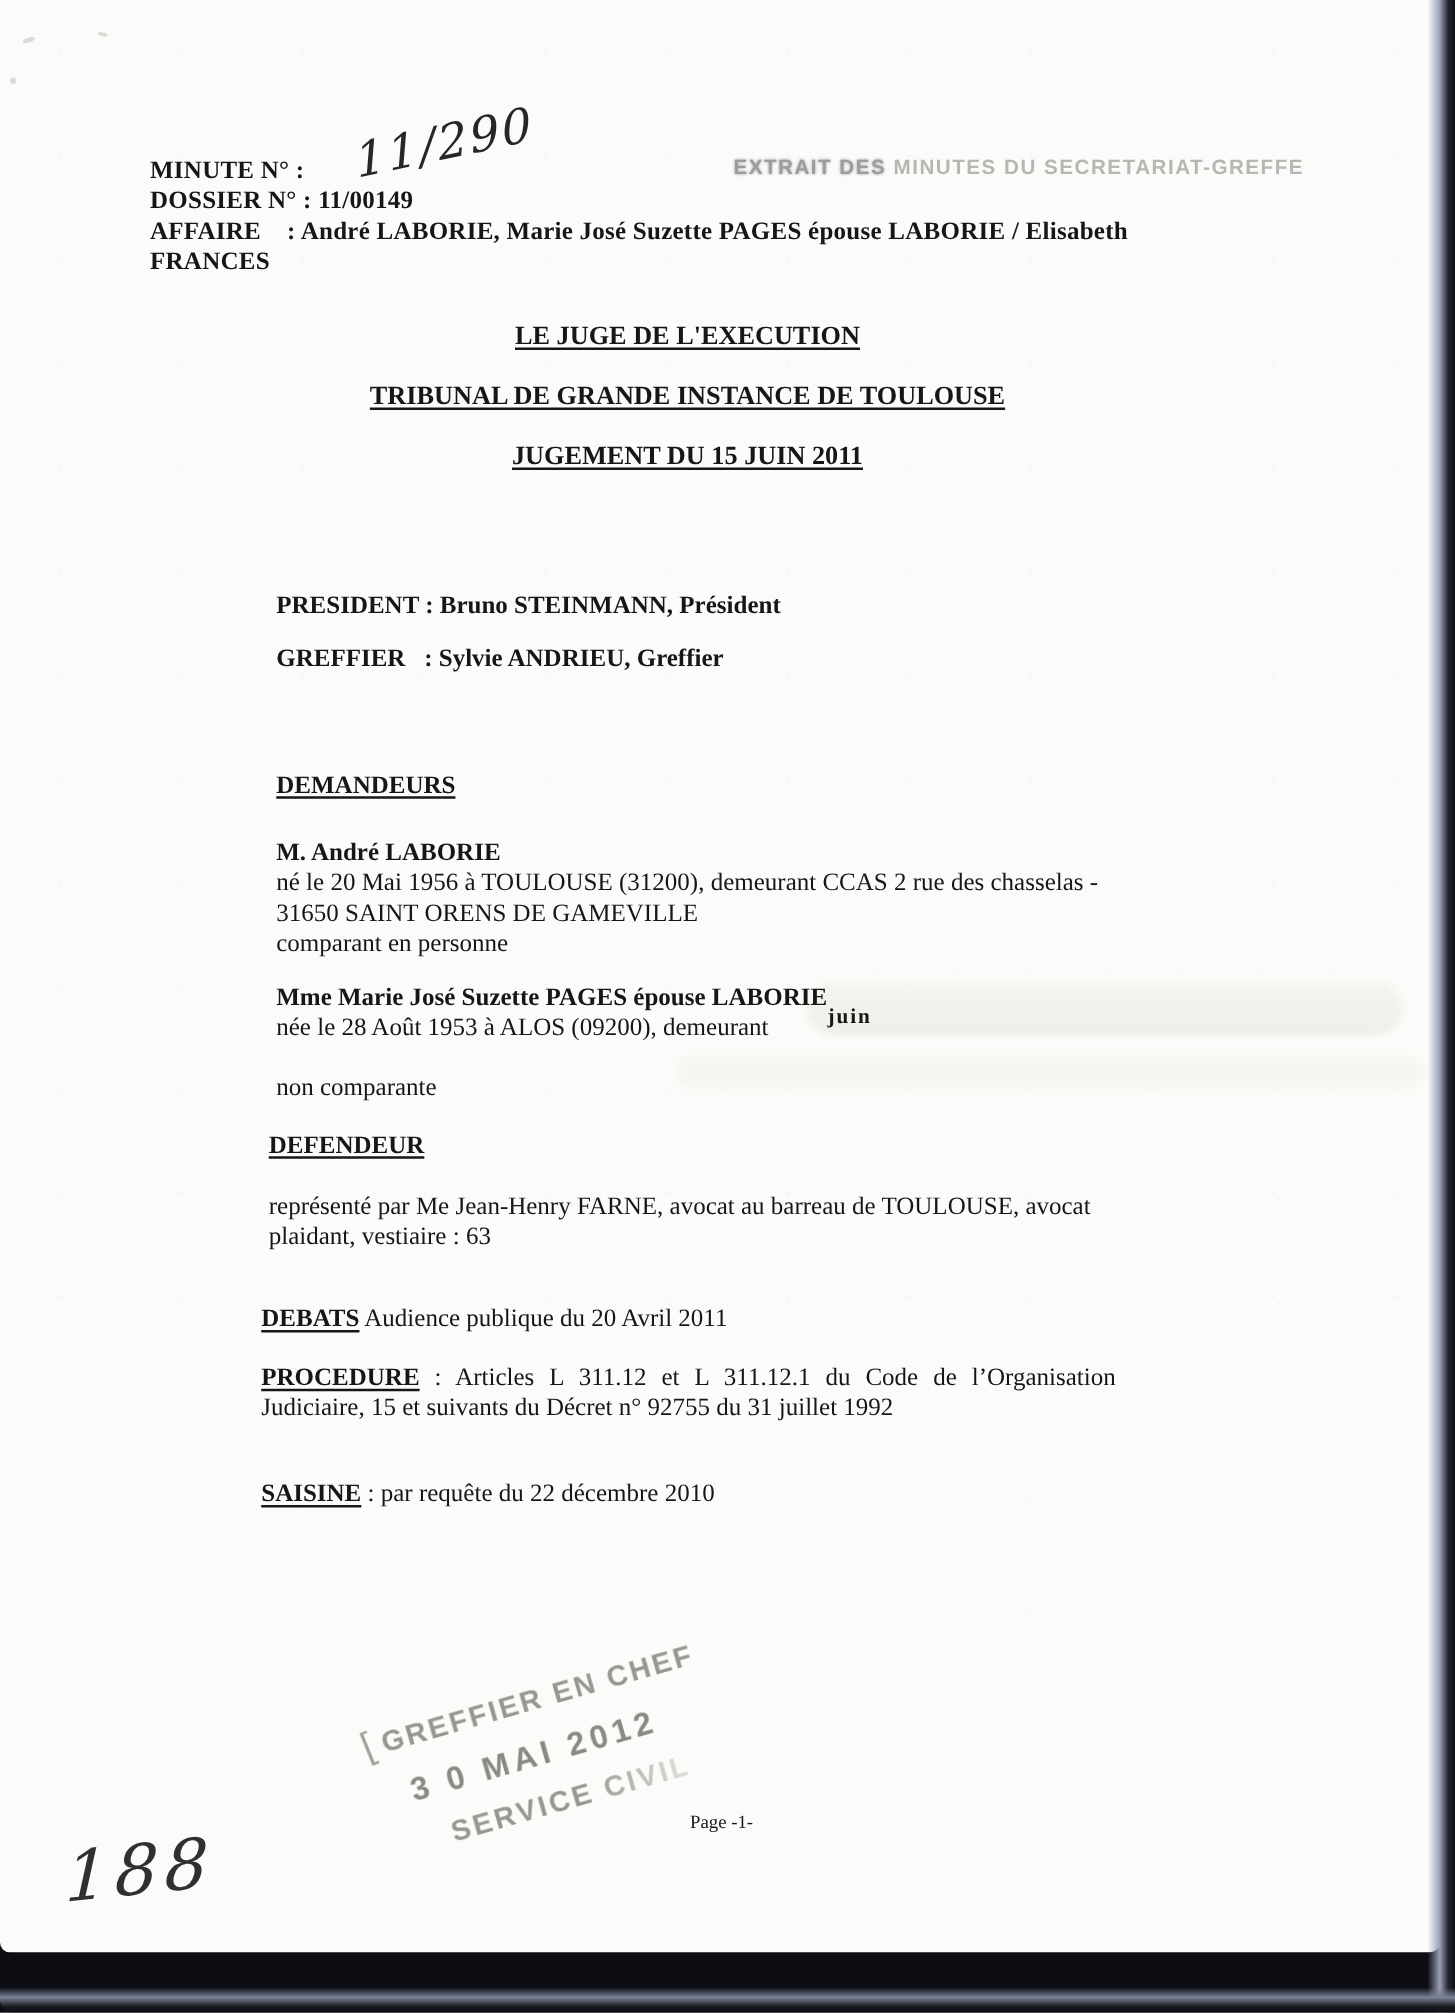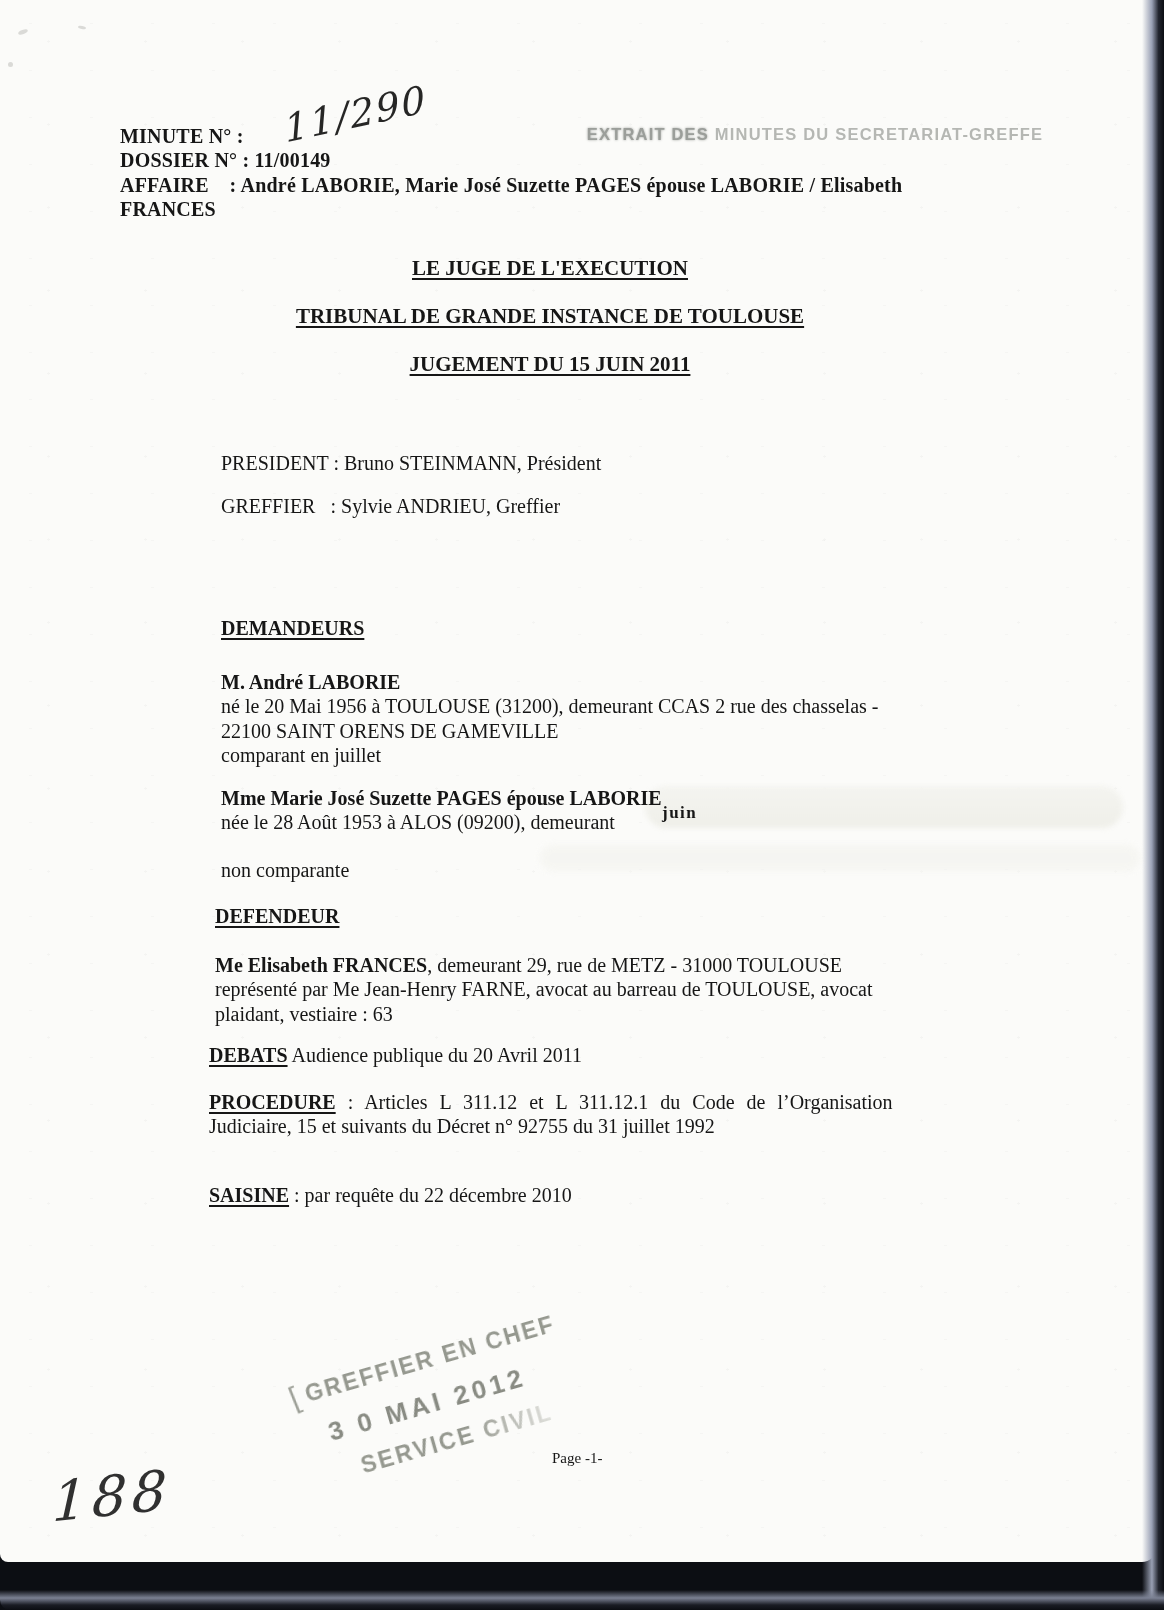--- a/index.html
+++ b/index.html
@@ -44,21 +44,21 @@
     left:552px; top:106px; font-family:"Liberation Sans", sans-serif;
     font-weight:bold; font-size:16.5px; letter-spacing:1.2px;
     filter:blur(.4px); white-space:pre;
   }
   .stamp-tr .p1{color:#9b9e9a; text-shadow:0 0 2.5px #9b9e9a;}
   .stamp-tr .p2{color:#b5b7b3;}
 
   .titles{left:150px; top:256px; width:800px; text-align:center;}
   .titles p{margin:0 0 23px 0; font-weight:bold; font-size:21px; line-height:25px;}
 
-  .bench{left:221px; top:451px; font-weight:normal; font-size:20px;}
+  .bench{left:221px; top:472px; font-weight:bold; font-size:20px;}
   .bench p{margin:0 0 18px 0; line-height:25px;}
 
   .sec-heading{font-weight:bold; font-size:20px;}
 
   .block{font-size:20px; line-height:24.3px;}
 
   .redact{
     left:645px; top:786px; width:478px; height:42px; border-radius:21px;
     background:linear-gradient(180deg,#f4f4f0,#efefe9); filter:blur(2.5px);
   }
@@ -126,38 +126,37 @@
     <div class="abs bench">
       <p class="line">PRESIDENT : Bruno STEINMANN, Président</p>
       <p class="line">GREFFIER   : Sylvie ANDRIEU, Greffier</p>
     </div>
 
     <div class="abs sec-heading u" style="left:221px;top:617px;">DEMANDEURS</div>
 
     <div class="abs block" style="left:221px;top:670px;">
       <p class="line b">M. André LABORIE</p>
       <p class="line">né le 20 Mai 1956 à TOULOUSE (31200), demeurant CCAS 2 rue des chasselas -</p>
-      <p class="line">22100 SAINT ORENS DE GAMEVILLE</p>
-      <p class="line">comparant en juillet</p>
+      <p class="line">31650 SAINT ORENS DE GAMEVILLE</p>
+      <p class="line">comparant en personne</p>
     </div>
 
     <div class="abs redact"></div>
     <div class="abs smudge2"></div>
 
     <div class="abs block" style="left:221px;top:786px;">
       <p class="line b">Mme Marie José Suzette PAGES épouse LABORIE</p>
       <p class="line">née le 28 Août 1953 à ALOS (09200), demeurant</p>
     </div>
     <div class="abs xxxx">juin</div>
     <div class="abs block" style="left:221px;top:858px;">non comparante</div>
 
     <div class="abs sec-heading u" style="left:215px;top:905px;">DEFENDEUR</div>
 
     <div class="abs block" style="left:215px;top:953px;">
-      <p class="line"><span class="b">Me Elisabeth FRANCES</span><span>, demeurant 29, rue de METZ - 31000 TOULOUSE</span></p>
       <p class="line">représenté par Me Jean-Henry FARNE, avocat au barreau de TOULOUSE, avocat</p>
       <p class="line">plaidant, vestiaire : 63</p>
     </div>
 
     <div class="abs block" style="left:209px;top:1043px;">
       <p class="line"><span class="b u">DEBATS</span><span> Audience publique du 20 Avril 2011</span></p>
     </div>
 
     <div class="abs block" style="left:209px;top:1090px;">
       <p class="line just"><span class="b u">PROCEDURE</span><span> : Articles L 311.12 et L 311.12.1 du Code de l’Organisation</span></p>

